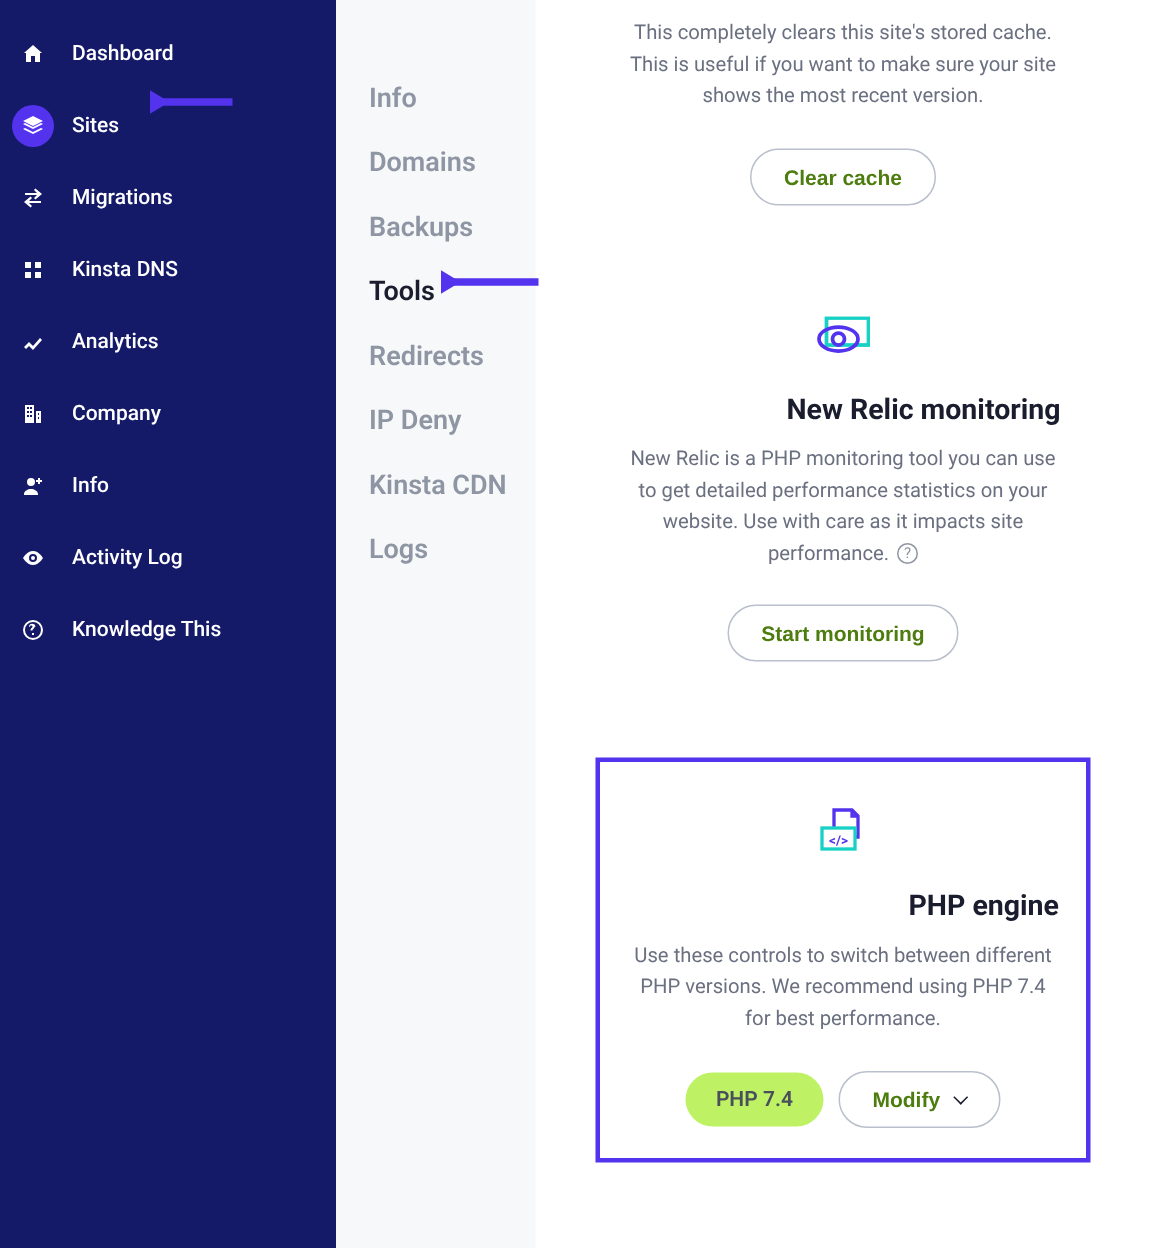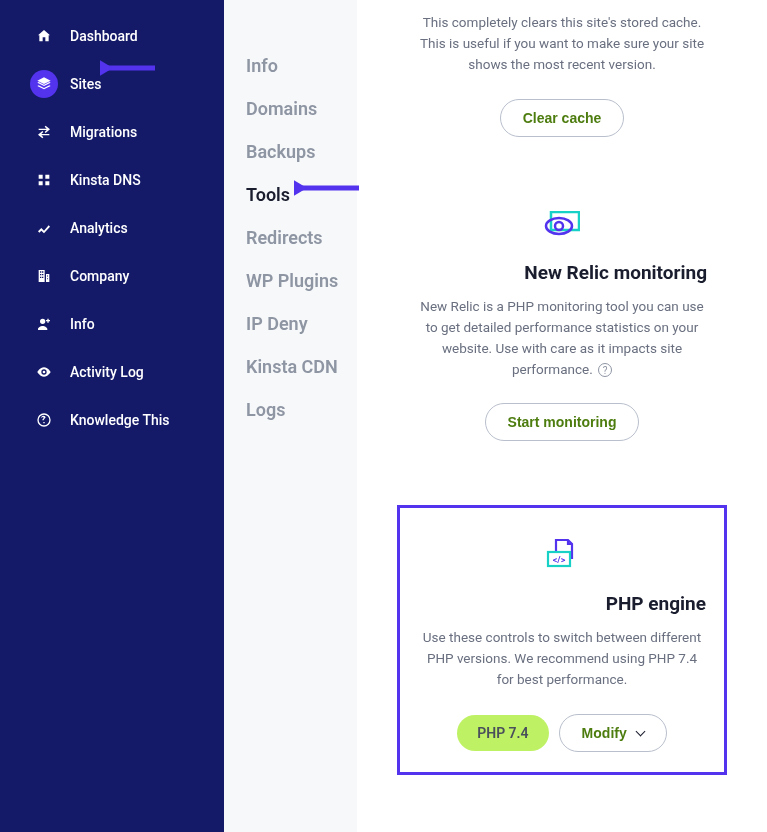--- a/index.html
+++ b/index.html
@@ -15,21 +15,21 @@
     .sidebar {
       width: 224px;
       background: #141a68;
       padding: 12px 0;
       flex-shrink: 0;
       position: relative;
     }
     .nav-item {
       display: flex;
       align-items: center;
-      padding: 10px 30px;
+      padding: 10px 8px;
       cursor: pointer;
       color: #fff;
       font-size: 14px;
       font-weight: 500;
     }
     .nav-item .icon-wrap {
       width: 28px;
       height: 28px;
       display: inline-flex;
       align-items: center;
@@ -272,23 +272,20 @@
             <path d="M5 0L0 3l5 3z" fill="#5333ed"></path>
           </marker>
         </defs>
       <line x1="65" y1="12" x2="8" y2="12" stroke="#5333ed" stroke-width="5" marker-end="url(#a2)"></line>
     </svg>
   </div>
   <div class="subnav-item">
     <span>Redirects</span>
   </div>
   <div class="subnav-item">
-    <span>WP Plugins</span>
-  </div>
-  <div class="subnav-item">
     <span>IP Deny</span>
   </div>
   <div class="subnav-item">
     <span>Kinsta CDN</span>
   </div>
   <div class="subnav-item">
     <span>Logs</span>
   </div>
 </div>
 

